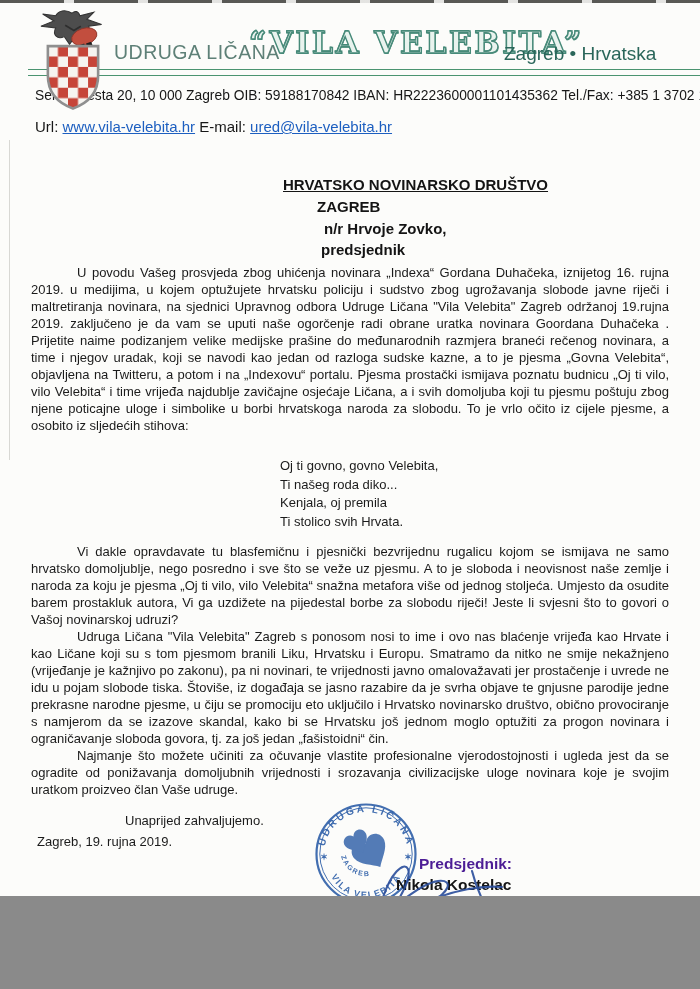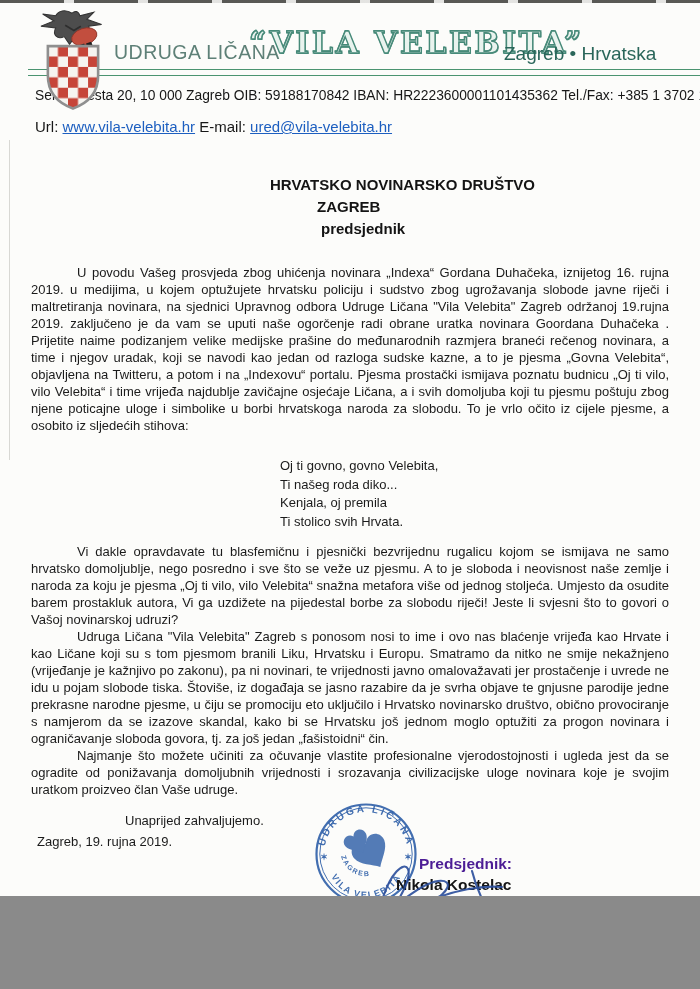--- a/index.html
+++ b/index.html
@@ -56,21 +56,21 @@
     position:absolute;left:35px;top:118px;
     font-size:15px;color:#171717;white-space:nowrap;
   }
   .contact2 a{color:#1d5fc0;text-decoration:underline;cursor:pointer;}
 
   
   .recipient{
     position:absolute;left:267px;top:174px;
     font-weight:bold;font-size:15px;line-height:21.8px;color:#141414;
   }
-  .recipient .r1{margin-left:3px;}
+  .recipient .r1{margin-left:16px;text-decoration:underline;}
   .recipient .r2{margin-left:50px;}
   .recipient .r3{margin-left:57px;}
   .recipient .r4{margin-left:54px;}
 
   
   .letter-body{
     position:absolute;left:31px;top:264px;width:638px;
     font-size:13px;line-height:17px;text-align:justify;color:#1b1b1b;
   }
   .para{margin:0;text-indent:46px;}
@@ -147,20 +147,21 @@
     <div class="contact2"><span>Url:</span>
       <a>www.vila-velebita.hr</a>
       <span>E-mail:</span>
       <a>ured@vila-velebita.hr</a>
     </div>
   </div>
 
   <div class="recipient">
     <div class="r1">HRVATSKO NOVINARSKO DRUŠTVO</div>
     <div class="r2">ZAGREB</div>
+    <div class="r3">n/r Hrvoje Zovko,</div>
     <div class="r4">predsjednik</div>
   </div>
 
   <div class="letter-body">
     <p class="para p1">U povodu Vašeg prosvjeda zbog uhićenja novinara „Indexa“ Gordana Duhačeka, iznijetog 16. rujna 2019. u medijima, u kojem optužujete  hrvatsku policiju i sudstvo zbog  ugrožavanja slobode javne riječi i maltretiranja novinara, na sjednici Upravnog odbora Udruge Ličana "Vila Velebita" Zagreb održanoj 19.rujna 2019. zaključeno je da vam se uputi naše  ogorčenje radi obrane uratka novinara Goordana Duhačeka . Prijetite naime podizanjem velike medijske prašine do međunarodnih razmjera braneći rečenog  novinara, a time i njegov uradak, koji se navodi kao jedan od razloga sudske kazne, a to je pjesma „Govna Velebita“, objavljena na Twitteru, a potom i na „Indexovu“ portalu.  Pjesma prostački  ismijava poznatu budnicu „Oj ti vilo, vilo Velebita“ i time vrijeđa najdublje zavičajne osjećaje Ličana, a i svih domoljuba koji tu pjesmu poštuju zbog njene poticajne uloge i simbolike u borbi hrvatskoga naroda za slobodu.  To je vrlo očito iz cijele pjesme, a osobito iz  sljedećih stihova:</p>
     <div class="verse">
       <div>Oj ti govno, govno Velebita,</div>
       <div>Ti našeg roda diko...</div>
       <div>Kenjala, oj premila</div>
       <div>Ti stolico svih Hrvata.</div>

